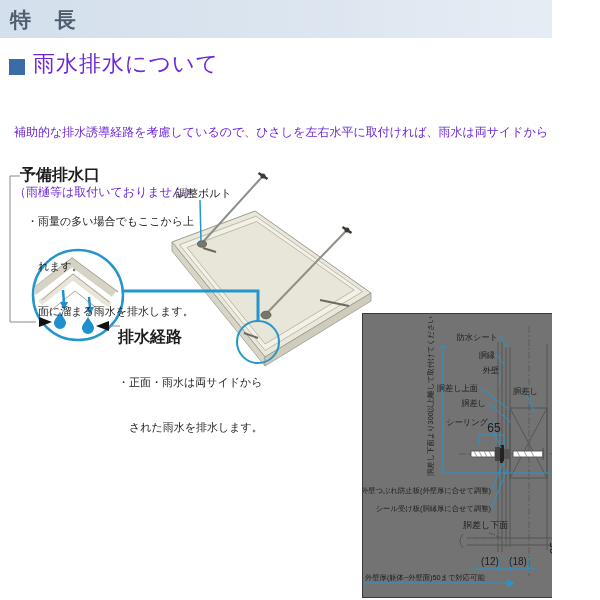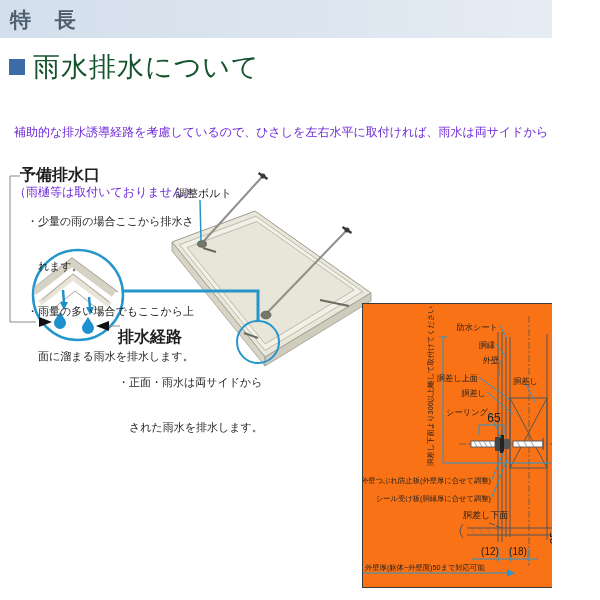--- a/index.html
+++ b/index.html
@@ -3,27 +3,27 @@
 <meta charset="utf-8">
 <style>
   html,body{margin:0;padding:0;background:#fff;}
   .canvas{position:relative;width:552px;height:600px;background:#fff;overflow:hidden;
           font-family:"Liberation Sans","DejaVu Sans",sans-serif;color:#222;}
   .header{position:absolute;left:0;top:0;width:600px;height:38px;
           background:linear-gradient(to right,#d3dfec 0%,#dde6f0 55%,#e9eef5 100%);}
   .header .title{position:absolute;left:10px;top:6px;font-size:21px;font-weight:bold;
           letter-spacing:9px;color:#4e5e6e;}
   .sec-marker{position:absolute;left:9px;top:59px;width:16px;height:16px;background:#3c6ba5;}
-  .sec-title{position:absolute;left:33px;top:49px;font-size:27px;color:#14532d;letter-spacing:1px;}
+  .sec-title{position:absolute;left:33px;top:49px;font-size:22px;color:#6d28d9;letter-spacing:1px;}
   .intro{position:absolute;left:14px;top:82px;font-size:12px;line-height:20px;color:#6d28d9;white-space:pre;}
   .lbl{position:absolute;font-size:11px;color:#1c1c1c;white-space:pre;line-height:15px;}
   .lbl.b{font-weight:bold;font-size:16px;}
   svg{position:absolute;left:0;top:0;}
   #main-svg{left:0;top:140px;}
-  .xbox{position:absolute;left:362px;top:303px;width:233px;height:283px;border:1.5px solid #3a3a3a;background:#f97316;}
+  .xbox{position:absolute;left:362px;top:313px;width:233px;height:283px;border:1.5px solid #3a3a3a;background:#737373;}
   .xl{font-family:"Liberation Sans","DejaVu Sans",sans-serif;fill:#1c1c1c;}
 </style>
 </head>
 <body>
 
 <div class="canvas">
 
   <div class="header">
     <div class="title">特 長</div>
   </div>
@@ -98,23 +98,22 @@
       <line x1="108" y1="186" x2="120" y2="186"></line>
     </g>
     <g fill="#111">
       <polygon points="52,182 39,177 39,187"></polygon>
       <polygon points="96,186 109,181 109,191"></polygon>
     </g>
   </svg>
 
   <div class="lbl b" style="left:20px;top:167px;">予備排水口</div>
   <div class="lbl" style="left:27px;top:184px;">
-    <div>・少量の雨の場合ここから排水さ</div>
+    <div>・雨量の多い場合でもここから上</div>
     <div>　れます。</div>
-    <div>・雨量の多い場合でもここから上</div>
     <div>　面に溜まる雨水を排水します。</div>
   </div>
   <div class="lbl" style="left:176px;top:186px;">調整ボルト</div>
   <div class="lbl b" style="left:118px;top:329px;">排水経路</div>
   <div class="lbl" style="left:118px;top:345px;">
     <div>・正面・雨水は両サイドから</div>
     <div>　された雨水を排水します。</div>
   </div>
 
   <div class="xbox">

